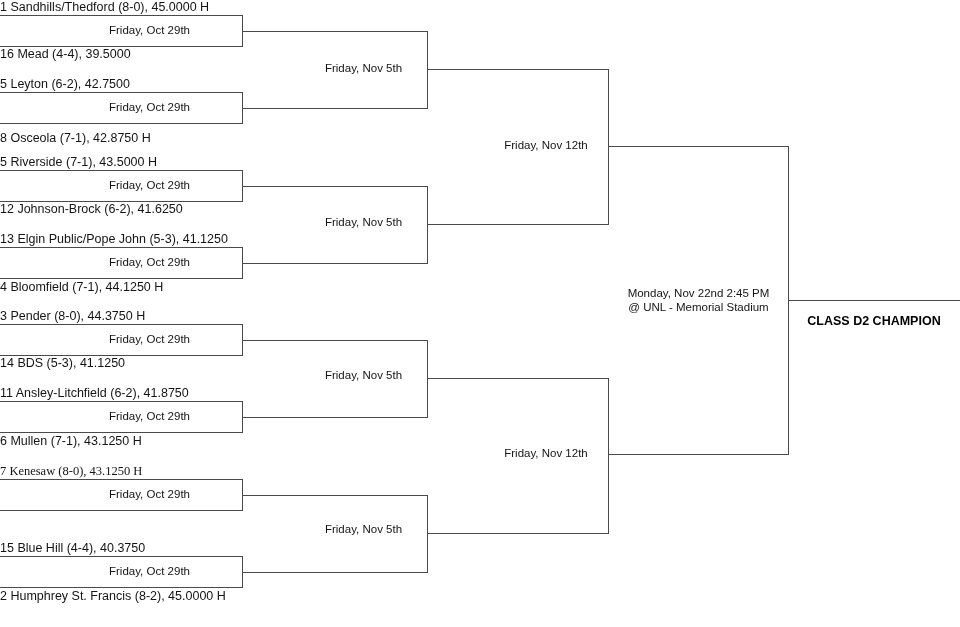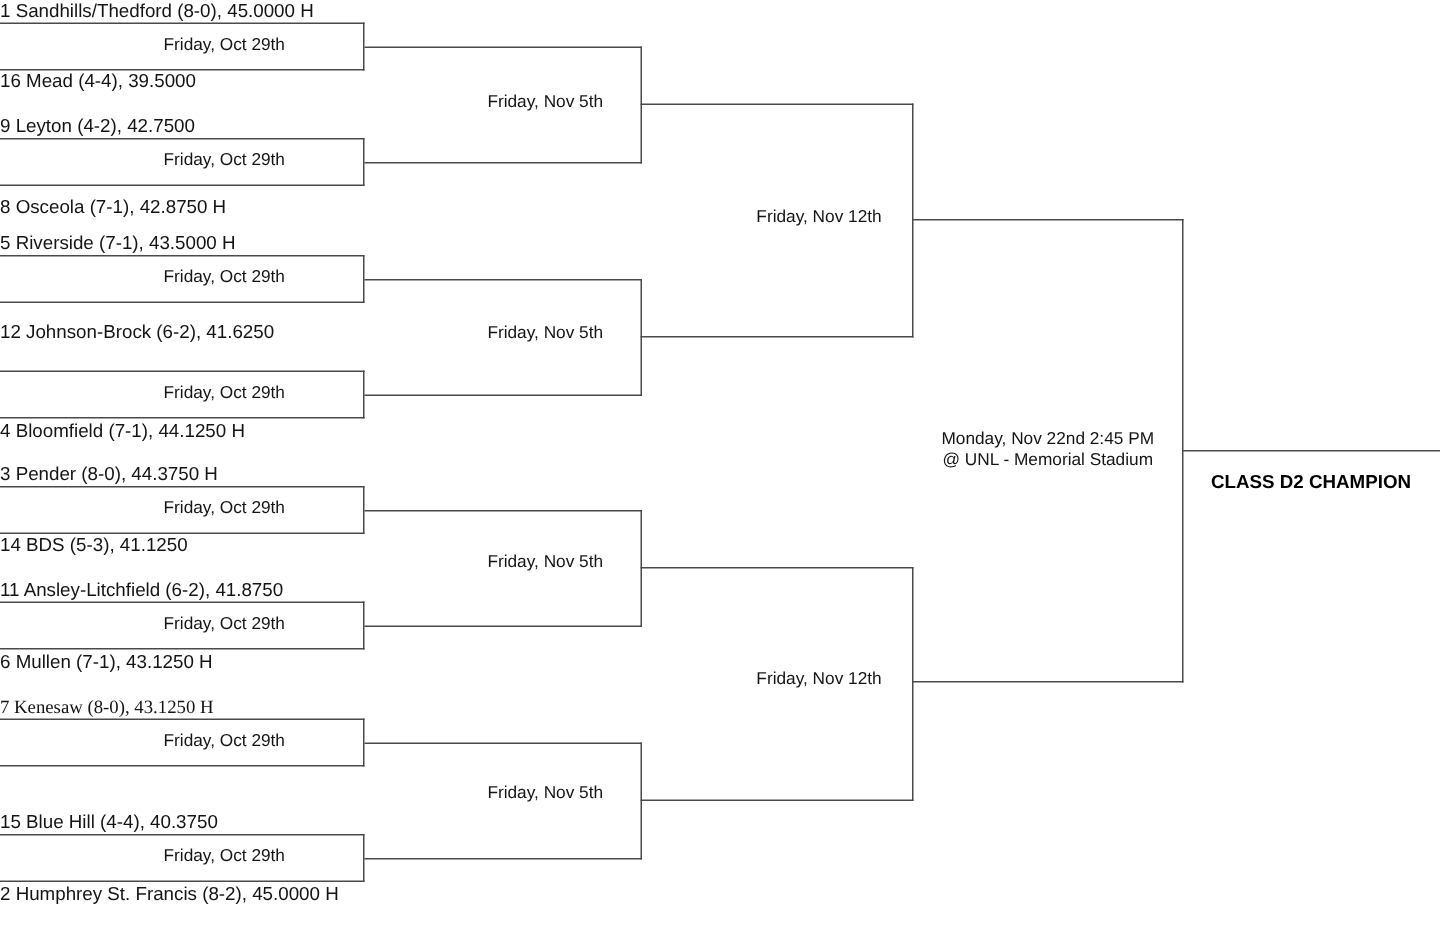--- a/index.html
+++ b/index.html
@@ -67,24 +67,25 @@
     border-left: 1px solid #4a4a4a;
   }
 </style>
 </head>
 <body>
 
 <div id="bracket">
 
   <div class="team" style="left:0px;  top:1px;">1 Sandhills/Thedford (8-0), 45.0000 H</div>
   <div class="team" style="left:0px;  top:48px;">16 Mead (4-4), 39.5000</div>
-  <div class="team" style="left:0px;  top:78px;">9 Leyton (4-2), 42.7500</div>
+  <div class="team" style="left:0px;  top:78px;">5 Leyton (6-2), 42.7500</div>
   <div class="team" style="left:0px;  top:132px;">8 Osceola (7-1), 42.8750 H</div>
   <div class="team" style="left:0px;  top:156px;">5 Riverside (7-1), 43.5000 H</div>
-  <div class="team" style="left:0px;  top:203px;margin-top:12px;">12 Johnson-Brock (6-2), 41.6250</div>
+  <div class="team" style="left:0px;  top:203px;">12 Johnson-Brock (6-2), 41.6250</div>
+  <div class="team" style="left:0px;  top:233px;">13 Elgin Public/Pope John (5-3), 41.1250</div>
   <div class="team" style="left:0px;  top:281px;">4 Bloomfield (7-1), 44.1250 H</div>
 
   <div class="team" style="left:0px;  top:310px;">3 Pender (8-0), 44.3750 H</div>
   <div class="team" style="left:0px;  top:357px;">14 BDS (5-3), 41.1250</div>
   <div class="team" style="left:0px;  top:387px;">11 Ansley-Litchfield (6-2), 41.8750</div>
   <div class="team" style="left:0px;  top:435px;">6 Mullen (7-1), 43.1250 H</div>
   <div class="team" style="left:0px;  top:465px;font-family:Liberation Serif, serif;">7 Kenesaw (8-0), 43.1250 H</div>
   <div class="team" style="left:0px;  top:542px;">15 Blue Hill (4-4), 40.3750</div>
   <div class="team" style="left:0px;  top:590px;">2 Humphrey St. Francis (8-2), 45.0000 H</div>
 

